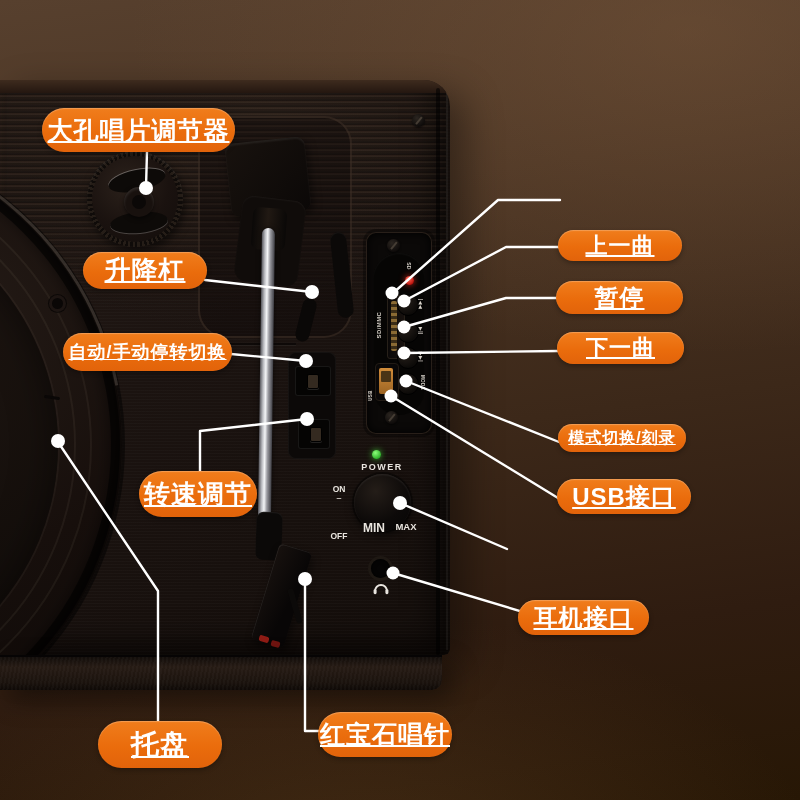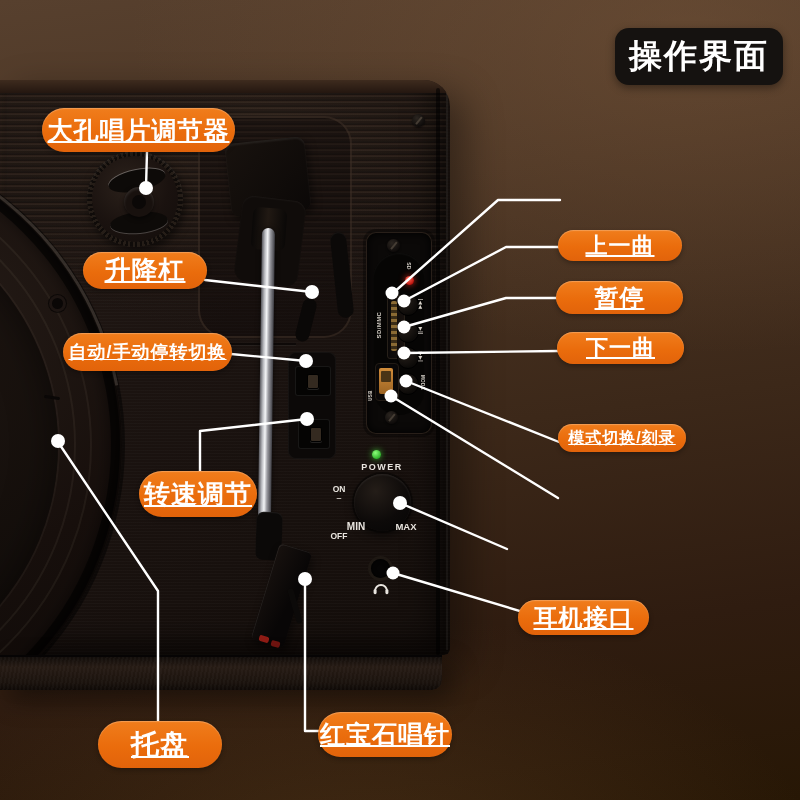--- a/index.html
+++ b/index.html
@@ -191,21 +191,21 @@
           </div>
         <div class="tinytxt" style="left:-4px;top:160px;width:14px;font-size:4.5px;transform:rotate(-90deg);">USB</div>
       </div>
 
       <div class="led" style="left:372px;top:370px;width:9px;height:9px;background:radial-gradient(circle at 38% 32%,#8cff7a,#2fb32b 70%);box-shadow:0 0 6px rgba(70,220,60,.8);"></div>
       <div class="ptxt" style="left:352px;top:382px;width:60px;font-size:9px;letter-spacing:1.5px;">POWER</div>
       <div class="knob"></div>
       <div class="ptxt" style="left:322px;top:405px;width:34px;font-size:8.5px;line-height:8px;">ON</div>
       <div class="ptxt" style="left:322px;top:414px;width:34px;font-size:8px;line-height:8px;">‒</div>
       <div class="ptxt" style="left:322px;top:423px;width:34px;font-size:8.5px;line-height:8px;margin-top:29px;">OFF</div>
-      <div class="ptxt" style="left:338px;top:441px;width:36px;font-size:10px;">MIN</div>
+      <div class="ptxt" style="left:356px;top:441px;width:36px;font-size:12px;">MIN</div>
       <div class="ptxt" style="left:388px;top:441px;width:36px;font-size:9.5px;">MAX</div>
       <div class="jack"></div>
       <div class="phone-icon">
         <svg width="18" height="15" viewBox="0 0 18 15">
           <path d="M3 11 A6 6 0 0 1 15 11" fill="none" stroke="#e9e5df" stroke-width="1.8"></path>
           <rect x="1.6" y="9.2" width="3" height="5" rx="1.4" fill="#e9e5df"></rect>
           <rect x="13.4" y="9.2" width="3" height="5" rx="1.4" fill="#e9e5df"></rect>
         </svg>
       </div>
       <div class="screw corner-screw">
@@ -242,28 +242,28 @@
     <circle class="cdot" cx="392" cy="293" r="6.5"></circle>
     <circle class="cdot" cx="404" cy="301" r="6.5"></circle>
     <circle class="cdot" cx="404" cy="327" r="6.5"></circle>
     <circle class="cdot" cx="404" cy="353" r="6.5"></circle>
     <circle class="cdot" cx="406" cy="381" r="6.5"></circle>
     <circle class="cdot" cx="391" cy="396" r="6.5"></circle>
     <circle class="cdot" cx="400" cy="503" r="7"></circle>
     <circle class="cdot" cx="393" cy="573" r="6.5"></circle>
   </svg>
 
-  <div class="title-badge" style="left:615px;top:28px;width:168px;height:57px;font-size:33px;">操作界面</div>
 
   <div class="badge" style="left:42px;top:108px;width:193px;height:44px;font-size:25px;">大孔唱片调节器</div>
   <div class="badge" style="left:83px;top:252px;width:124px;height:37px;font-size:26px;">升降杠</div>
   <div class="badge" style="left:63px;top:333px;width:169px;height:38px;font-size:18px;">自动/手动停转切换</div>
   <div class="badge" style="left:139px;top:471px;width:118px;height:46px;font-size:26px;">转速调节</div>
   <div class="badge" style="left:98px;top:721px;width:124px;height:47px;font-size:28px;">托盘</div>
   <div class="badge" style="left:318px;top:712px;width:134px;height:45px;font-size:25px;">红宝石唱针</div>
 
   <div class="badge" style="left:558px;top:230px;width:124px;height:31px;font-size:22px;">上一曲</div>
   <div class="badge" style="left:556px;top:281px;width:127px;height:33px;font-size:24px;">暂停</div>
   <div class="badge" style="left:557px;top:332px;width:127px;height:32px;font-size:22px;">下一曲</div>
   <div class="badge" style="left:558px;top:424px;width:128px;height:28px;font-size:16px;">模式切换/刻录</div>
+  <div class="badge" style="left:557px;top:479px;width:134px;height:35px;font-size:24px;">USB接口</div>
   <div class="badge" style="left:518px;top:600px;width:131px;height:35px;font-size:24px;">耳机接口</div>
 
 </div>
 
 </body></html>

